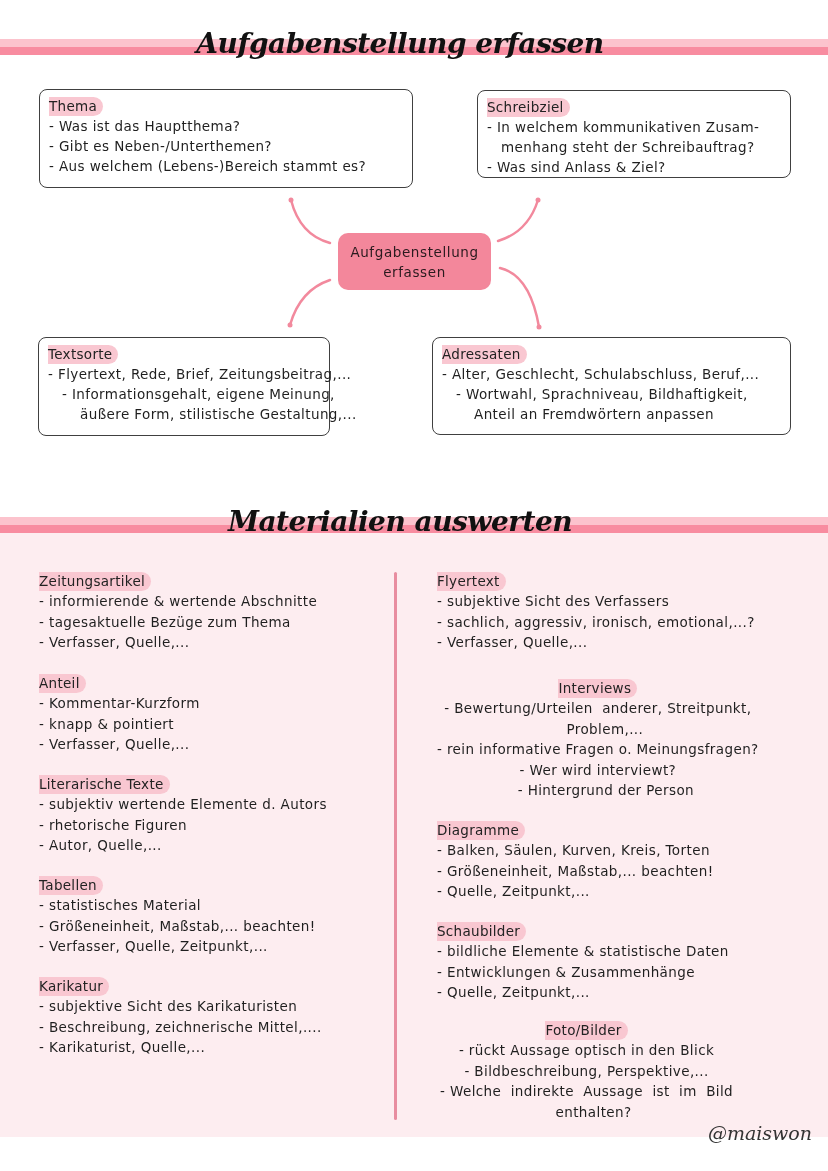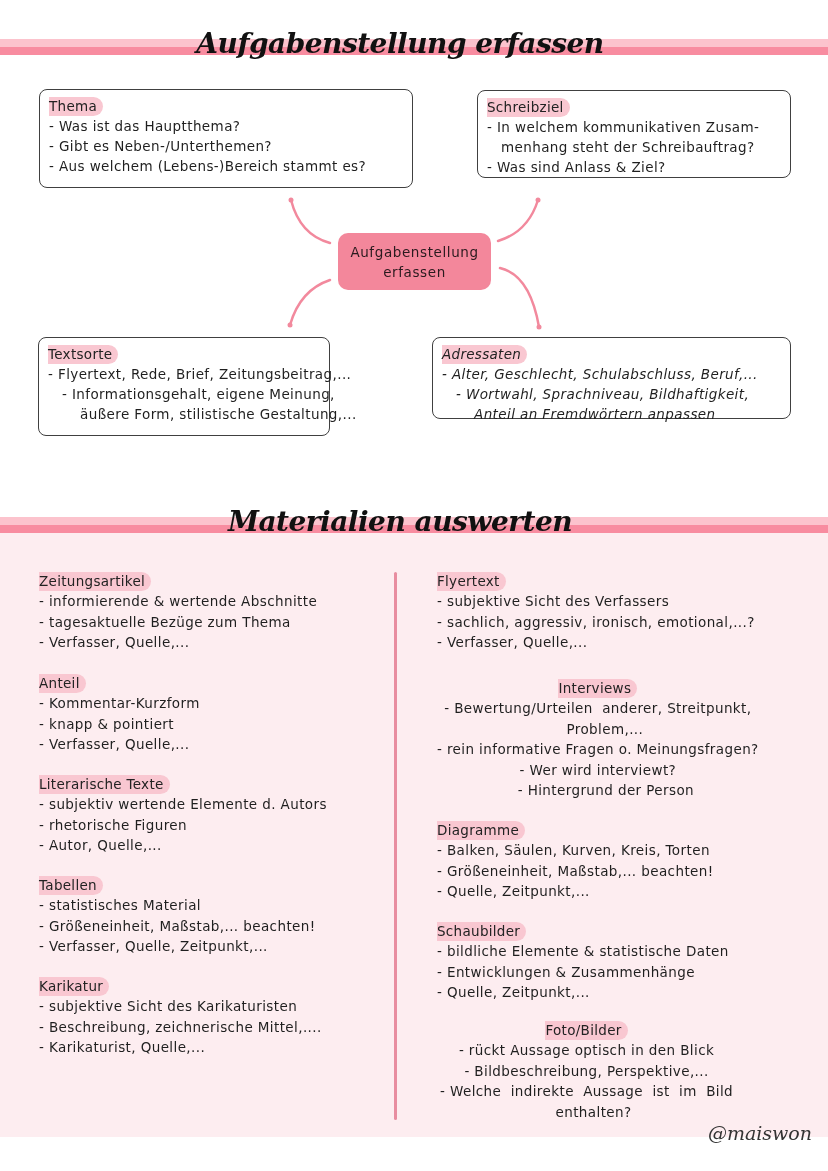--- a/index.html
+++ b/index.html
@@ -88,21 +88,21 @@
   <div>erfassen</div>
 </div>
 
 <div class="box" style="left:38px; top:337px; width:292px; height:99px;">
   <div><span class="hl">Textsorte</span></div>
   <div class="line">- Flyertext, Rede, Brief, Zeitungsbeitrag,...</div>
   <div class="line indent">- Informationsgehalt, eigene Meinung,</div>
   <div class="line indent2">äußere Form, stilistische Gestaltung,...</div>
 </div>
 
-<div class="box" style="left:432px; top:337px; width:359px; height:82px;font-style:italic;">
+<div class="box" style="left:432px; top:337px; width:359px; height:98px;">
   <div><span class="hl">Adressaten</span></div>
   <div class="line">- Alter, Geschlecht, Schulabschluss, Beruf,...</div>
   <div class="line indent">- Wortwahl, Sprachniveau, Bildhaftigkeit,</div>
   <div class="line indent2">Anteil an Fremdwörtern anpassen</div>
 </div>
 
 <div class="pinkarea"></div>
 <div class="band" style="top:517px;">
   <div class="light" style="top:0;"></div>
   <div class="dark" style="top:8px;"></div>

